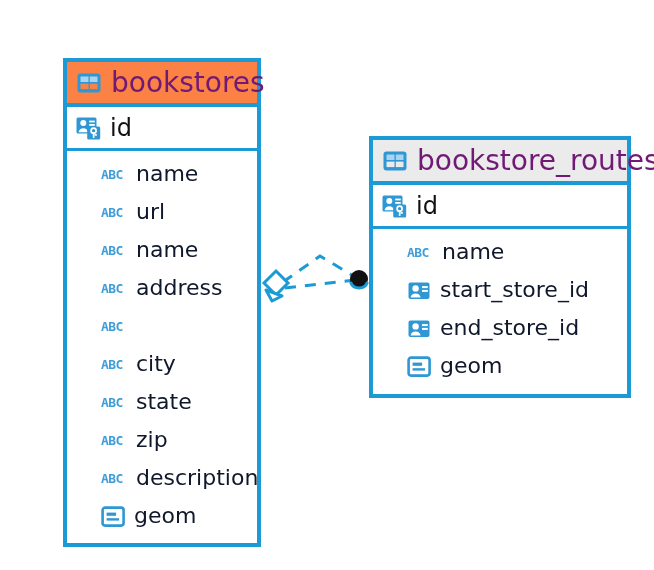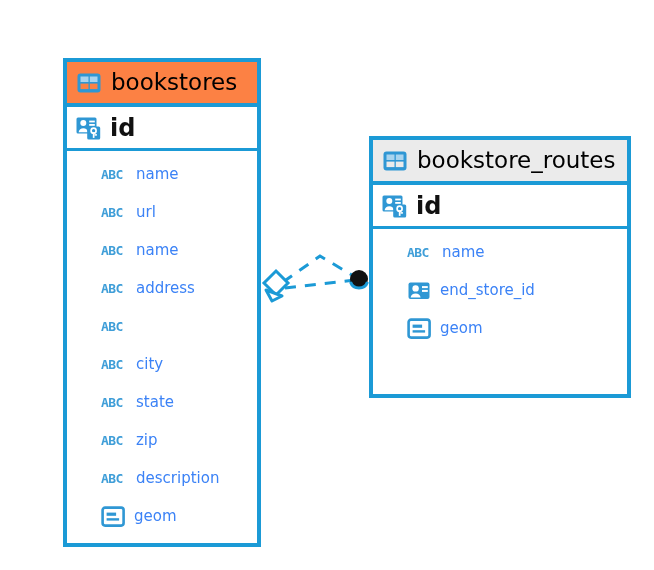--- a/index.html
+++ b/index.html
@@ -27,56 +27,56 @@
   .entity-header {
     display: flex;
     align-items: center;
     box-sizing: border-box;
     height: 45px;
     padding: 0 9px;
     border-bottom: 4px solid var(--accent, #1b9ad6);
     gap: 9px;
   }
   .entity-header .title {
-    font-size: 23px;
-    color: #000000;
+    font-size: 28px;
+    color: #701a75;
     line-height: 1;
     white-space: nowrap;
   }
   .pk-row {
     display: flex;
     align-items: center;
     box-sizing: border-box;
     height: 44px;
     padding: 0 9px;
     border-bottom: 3px solid var(--accent, #1b9ad6);
     gap: 8px;
     background: #ffffff;
   }
   .pk-row .fname {
     font-size: 24px;
-    font-weight: bold;
+    font-weight: normal;
     color: #111111;
     line-height: 1;
   }
   .fields {
     padding: 4px 0 5px 0;
     margin-left: 25px;
   }
   .field-row {
     display: flex;
     align-items: center;
     box-sizing: border-box;
     height: 38px;
     padding: 0 9px;
     gap: 8px;
   }
   .field-row .fname {
-    font-size: 15px;
-    color: #3b82f6;
+    font-size: 22px;
+    color: #0f172a;
     line-height: 1;
   }
 
   
   .icon {
     flex: 0 0 auto;
     display: inline-flex;
     align-items: center;
     justify-content: center;
   }
@@ -280,31 +280,43 @@
 
       <div class="field-row">
         <span class="icon ico-abc">
           <svg viewBox="0 0 27 18" width="27" height="18">
             <text x="0" y="14" font-family="DejaVu Sans Mono, monospace" font-size="13" font-weight="bold" fill="#3f9ed8" letter-spacing="-0.6">ABC</text>
           </svg>
         </span>
         <span class="fname">name</span>
       </div>
 
-
       <div class="field-row">
         <span class="icon ico-24">
           <svg viewBox="0 0 25 25" width="25" height="25">
             <rect x="1.5" y="4.5" width="21" height="16.5" rx="2" fill="#2f97d4"></rect>
             <circle cx="8.6" cy="10.4" r="3.2" fill="#ffffff"></circle>
             <path d="M3.6 19.6 a5.1 5.1 0 0 1 10 0 z" fill="#ffffff"></path>
             <rect x="15.0" y="8.1" width="5.8" height="2.0" fill="#ffffff"></rect>
             <rect x="15.0" y="11.9" width="5.8" height="2.0" fill="#ffffff"></rect>
           </svg>
         </span>
+        <span class="fname">start_store_id</span>
+      </div>
+
+      <div class="field-row">
+        <span class="icon ico-24">
+          <svg viewBox="0 0 25 25" width="25" height="25">
+            <rect x="1.5" y="4.5" width="21" height="16.5" rx="2" fill="#2f97d4"></rect>
+            <circle cx="8.6" cy="10.4" r="3.2" fill="#ffffff"></circle>
+            <path d="M3.6 19.6 a5.1 5.1 0 0 1 10 0 z" fill="#ffffff"></path>
+            <rect x="15.0" y="8.1" width="5.8" height="2.0" fill="#ffffff"></rect>
+            <rect x="15.0" y="11.9" width="5.8" height="2.0" fill="#ffffff"></rect>
+          </svg>
+        </span>
         <span class="fname">end_store_id</span>
       </div>
 
       <div class="field-row">
         <span class="icon ico-24">
           <svg viewBox="0 0 25 25" width="25" height="25">
             <rect x="1.6" y="3.6" width="21" height="18" rx="2.5" fill="none" stroke="#2f97d4" stroke-width="2.6"></rect>
             <rect x="5.6" y="8.6" width="9.5" height="3.2" fill="#2f97d4"></rect>
             <rect x="5.6" y="14.2" width="12.5" height="2.4" fill="#2f97d4"></rect>
           </svg>

